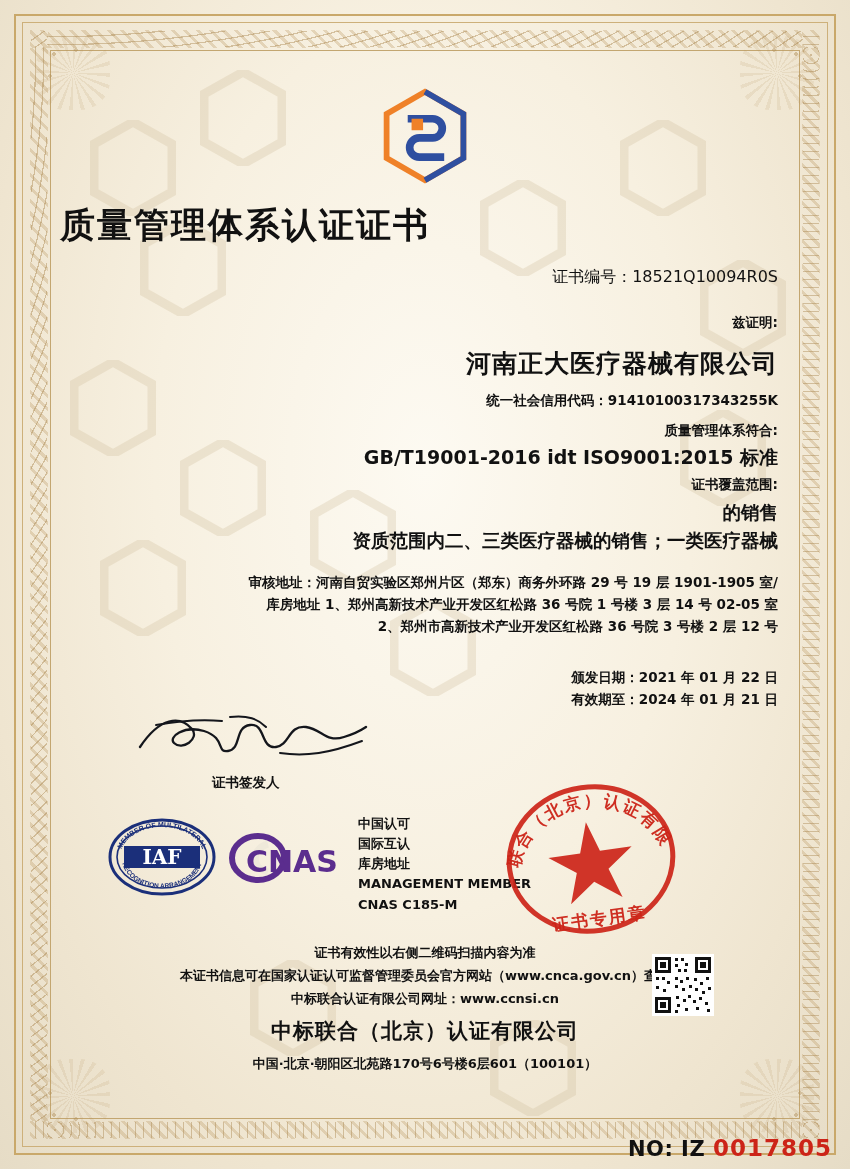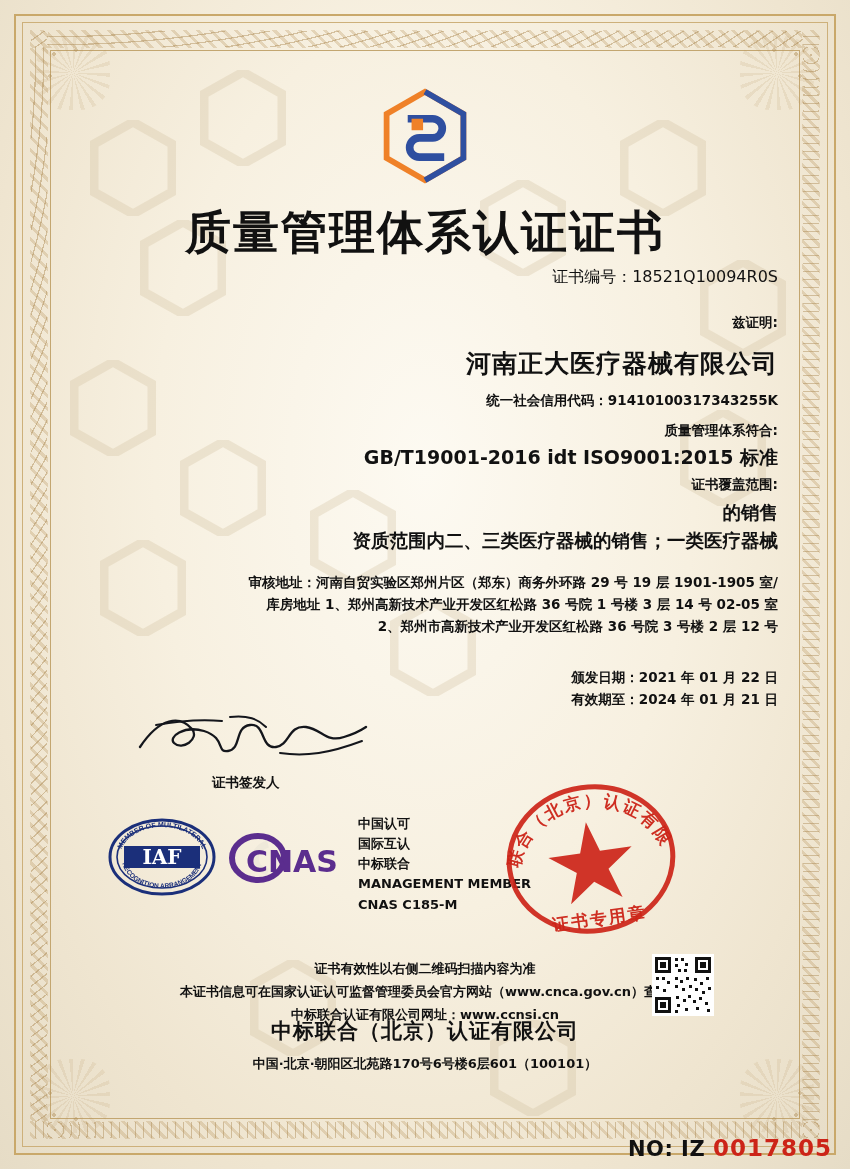--- a/index.html
+++ b/index.html
@@ -85,24 +85,23 @@
   
   .content{
     position:absolute;left:60px;top:62px;right:60px;bottom:60px;
   }
   .logo{
     position:absolute;left:50%;top:26px;transform:translateX(-50%);
     width:96px;height:96px;
   }
   .title{
     position:absolute;top:140px;left:0;right:0;
-    text-align:center;
     font-family:"DejaVu Sans","Liberation Sans",sans-serif;
     font-weight:bold;
-    font-size:46px;
+    font-size:35px;
     letter-spacing:2px;
     color:#111;
   }
   .cert-no{
     position:absolute;top:205px;right:12px;
     font-size:16px;font-weight:normal;color:#111;
     font-family:"DejaVu Sans","Liberation Sans",sans-serif;
   }
   .lbl-right{
     position:absolute;right:12px;
@@ -169,21 +168,20 @@
   }
   .seal{
     position:absolute;right:110px;top:708px;width:178px;height:178px;
   }
 
   .footnotes{
     position:absolute;top:880px;left:0;right:0;
     text-align:center;
     font-size:13px;font-weight:bold;color:#111;line-height:1.75;
     font-family:"DejaVu Sans","Liberation Sans",sans-serif;
-    margin-top:16px;
   }
   .qr{
     position:absolute;right:76px;top:892px;width:62px;height:62px;
   }
   .issuer{
     position:absolute;top:955px;left:0;right:0;text-align:center;
     font-size:21px;font-weight:bold;color:#111;letter-spacing:1px;
     font-family:"DejaVu Sans","Liberation Sans",sans-serif;
   }
   .issuer-addr{
@@ -368,21 +366,21 @@
       <svg viewBox="0 0 132 52">
         <ellipse cx="30" cy="26" rx="26" ry="22" fill="none" stroke="#5b2d8e" stroke-width="6"></ellipse>
         <path d="M40 12 C24 16, 22 36, 40 40" fill="none" stroke="#efe9da" stroke-width="7"></path>
         <text x="18" y="40" font-family="DejaVu Sans, sans-serif" font-size="30" font-weight="bold" fill="#5b2d8e">CNAS</text>
       </svg>
     </div>
 
     <div class="accred-text">
       <div>中国认可</div>
       <div>国际互认</div>
-      <div>中标联合</div>
+      <div>库房地址</div>
       <div>MANAGEMENT  MEMBER</div>
       <div>CNAS C185-M</div>
     </div>
 
     <div class="seal">
       <svg viewBox="0 0 178 178">
         <g transform="rotate(-8 89 89)">
           <ellipse cx="89" cy="89" rx="82" ry="72" fill="none" stroke="#cc2418" stroke-width="5" opacity="0.92"></ellipse>
           <path id="sealTop" d="M16 92 A74 66 0 0 1 162 92" fill="none"></path>
           <text font-family="DejaVu Sans, sans-serif" font-size="17" font-weight="bold" fill="#cc2418" opacity="0.95" letter-spacing="2">

